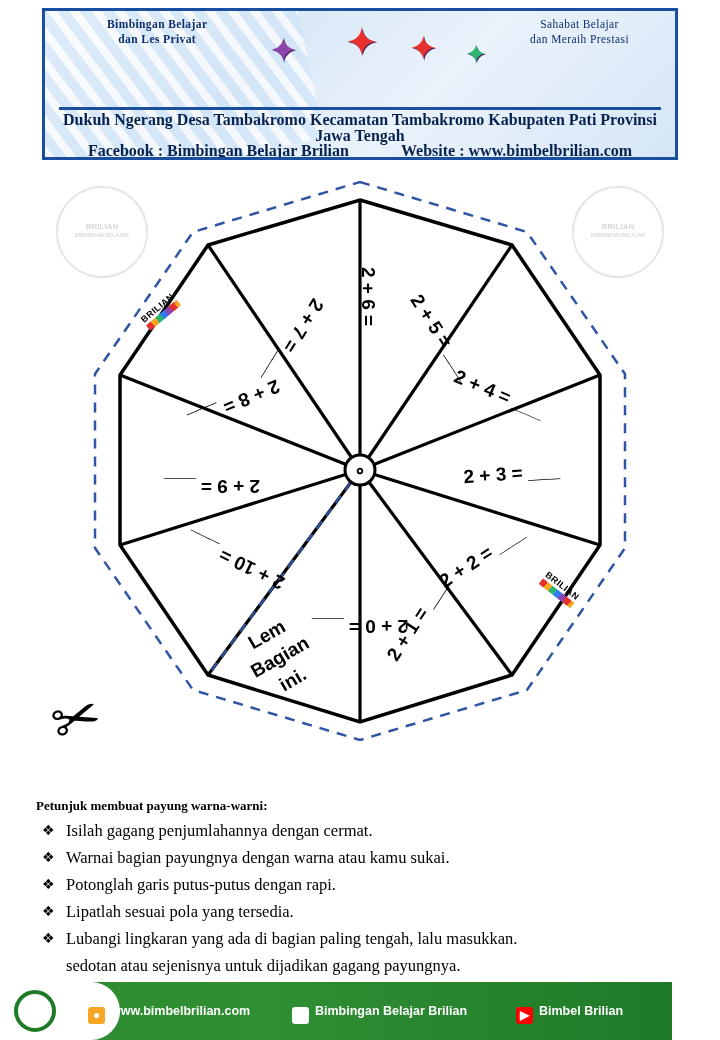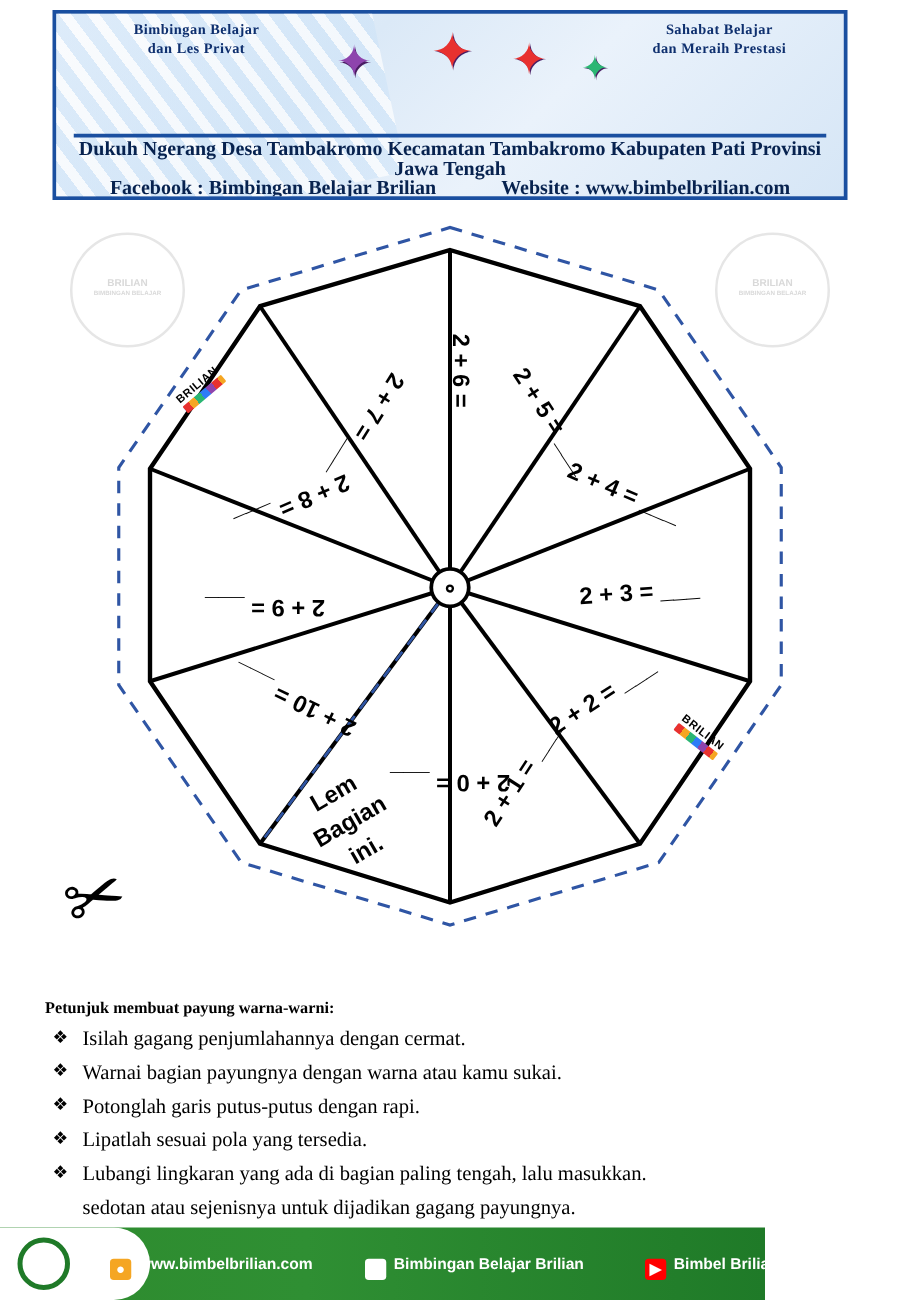--- a/index.html
+++ b/index.html
@@ -50,21 +50,21 @@
     font-size: 11.5px;
     line-height: 15px;
     font-family: "Liberation Serif", serif;
     letter-spacing: .4px;
   }
   .banner-top .right {
     position: absolute;
     right: 46px; top: 6px;
     text-align: center;
     color: #0e2f6e;
-    font-weight: bold;
+    font-weight: normal;
     font-size: 11.5px;
     line-height: 15px;
     font-family: "Liberation Serif", serif;
     letter-spacing: .4px;
   }
   .brand {
     position: absolute;
     left: 0; right: 0;
     top: 30px;
     height: 64px;
@@ -213,21 +213,21 @@
   .instructions li .cont {
     display: block;
     padding-left: 0;
   }
 
   
   .footer {
     position: absolute;
     left: 0;
     bottom: 0;
-    width: 612px;
+    width: 672px;
     height: 58px;
     background: linear-gradient(90deg, #2e8b2e 0%, #2f8f33 40%, #1f7a28 100%);
     overflow: hidden;
   }
   .footer:before {
     content: "";
     position: absolute;
     left: 0; top: 0; bottom: 0;
     width: 120px;
     background: #ffffff;

